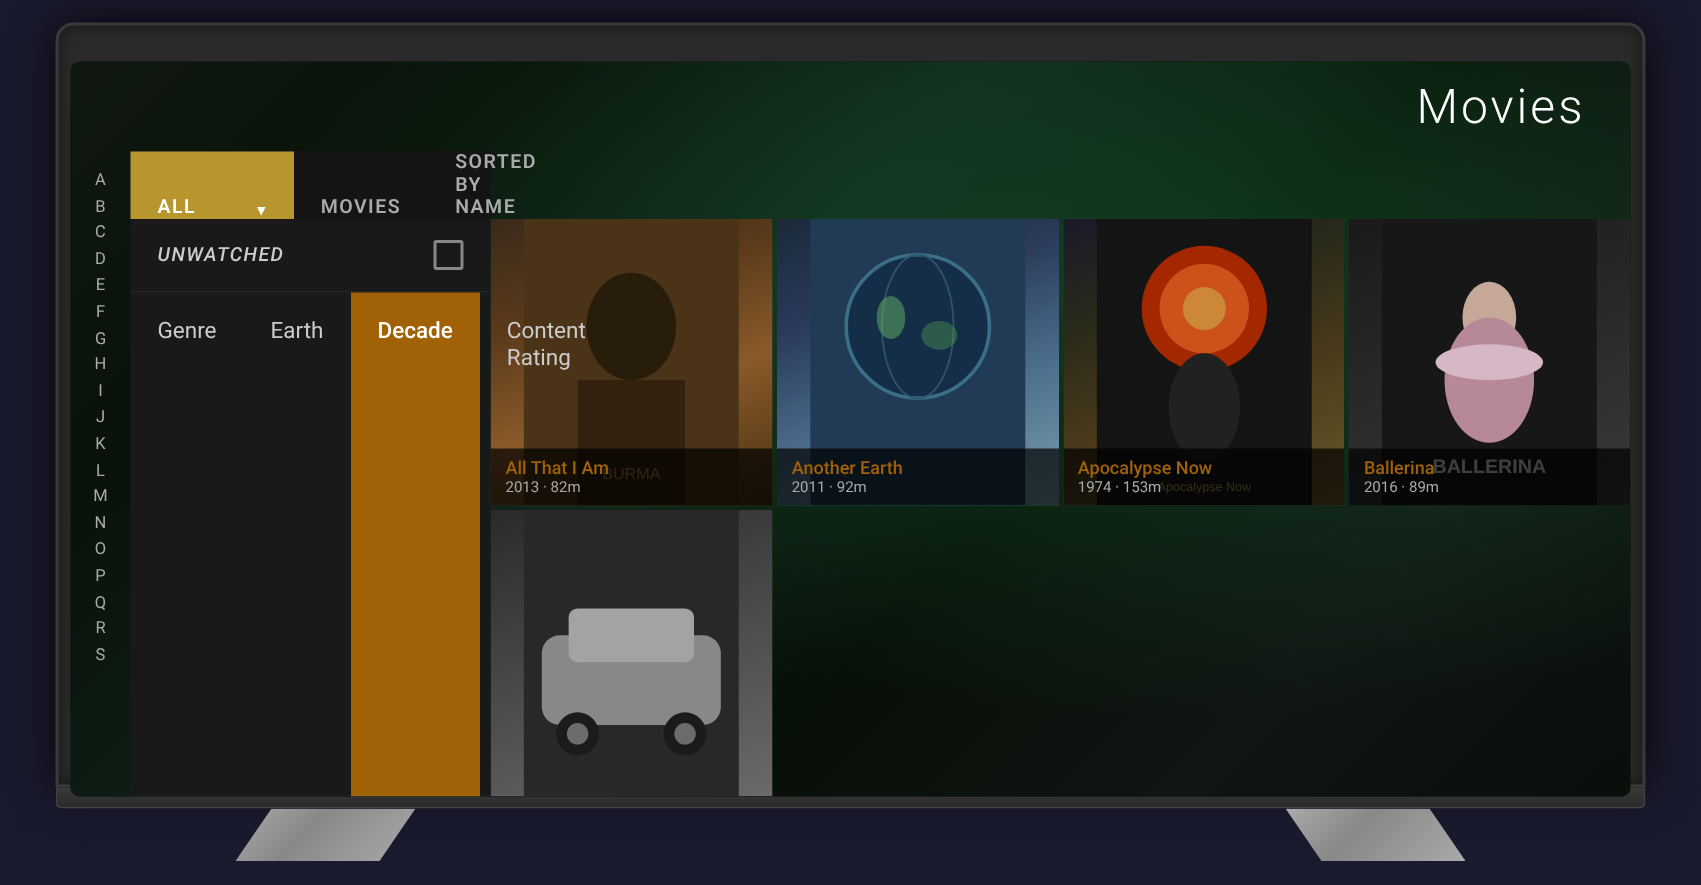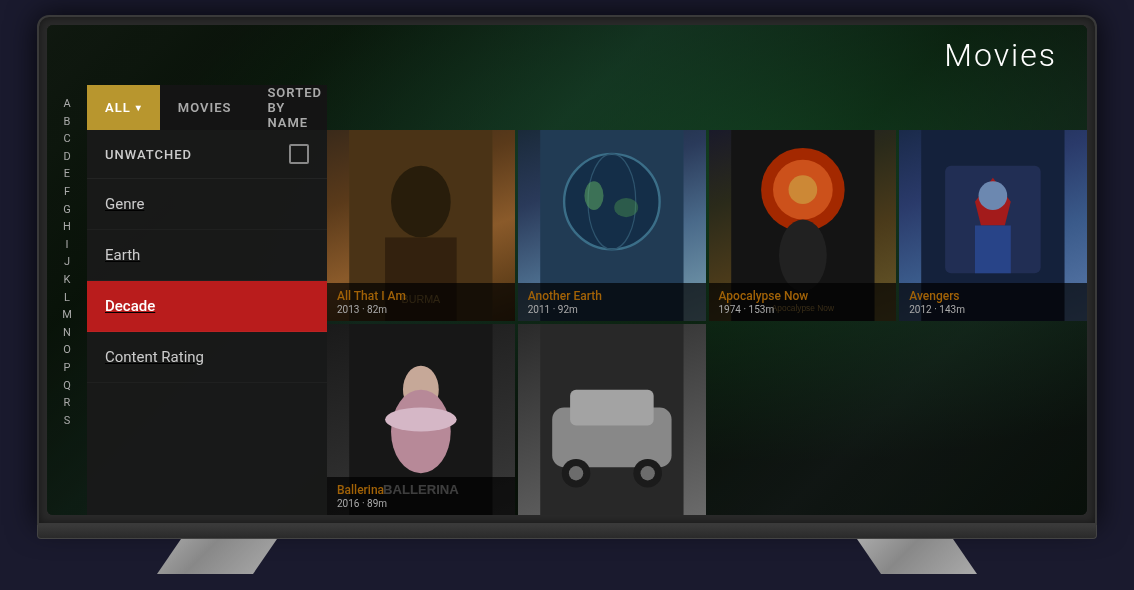--- a/index.html
+++ b/index.html
@@ -34,20 +34,21 @@
       border: 2px solid #3a3a3a;
     }
 
     .tv-screen {
       width: 100%;
       height: 100%;
       background: #111;
       border-radius: 6px;
       overflow: hidden;
       position: relative;
+      margin-top: 16px;
     }
 
     
     .tv-stand-base {
       width: 100%;
       display: flex;
       justify-content: space-between;
       padding: 0 120px;
       position: relative;
     }
@@ -160,31 +161,32 @@
       padding: 0 0 0 0;
       background: rgba(20, 20, 20, 0.98);
       height: 45px;
       flex-shrink: 0;
     }
 
     .tab-item {
       padding: 0 18px;
       height: 45px;
       display: flex;
-      align-items: center;
+      align-items: flex-end;
       color: #aaa;
       font-size: 13px;
       font-weight: 600;
       letter-spacing: 1px;
       cursor: pointer;
     }
 
     .tab-item.active {
       background: #b8962e;
       color: #fff;
+      gap: 36px;
     }
 
     .tab-item .dropdown-arrow {
       margin-left: 5px;
       font-size: 10px;
     }
 
     
     .unwatched-row {
       display: flex;
@@ -192,50 +194,50 @@
       justify-content: space-between;
       padding: 14px 18px;
       border-bottom: 1px solid rgba(255,255,255,0.05);
     }
 
     .unwatched-label {
       color: #ccc;
       font-size: 13px;
       font-weight: 500;
       letter-spacing: 1px;
+      font-style: italic;
     }
 
     .checkbox {
       width: 20px;
       height: 20px;
       border: 2px solid #888;
       background: transparent;
       border-radius: 2px;
       cursor: pointer;
     }
 
     
     .filter-menu {
       flex: 1;
       display: flex;
-      flex-direction: column;
-      text-decoration: underline;
+      flex-direction: row;
     }
 
     .filter-menu-item {
       padding: 16px 18px;
       color: #ccc;
       font-size: 15px;
       font-weight: 400;
       cursor: pointer;
       border-bottom: 1px solid rgba(255,255,255,0.03);
     }
 
     .filter-menu-item.active {
-      background: #b91c1c;
+      background: #a16207;
       color: #fff;
       font-weight: 500;
     }
 
     
     .movie-grid-area {
       position: absolute;
       left: 280px;
       top: 105px;
       right: 0;
@@ -401,38 +403,20 @@
                   <text x="60" y="152" text-anchor="middle" fill="rgba(255,200,100,0.7)" font-size="7" font-family="Arial">Apocalypse Now</text>
                 </svg>
               </div>
             </div>
             <div class="movie-info-bar">
               <div class="movie-title">Apocalypse Now</div>
               <div class="movie-meta">1974 · 153m</div>
             </div>
           </div>
 
-          <div class="movie-card">
-            <div class="movie-card-bg movie-avengers">
-              <div class="poster-figure">
-                <svg width="100%" height="100%" viewBox="0 0 120 160" xmlns="http://www.w3.org/2000/svg">
-                  <rect width="120" height="160" fill="#1a2a4a"></rect>
-                  <rect x="20" y="30" width="80" height="90" rx="5" fill="#2a3a6a"></rect>
-                  <polygon points="60,40 75,60 70,80 50,80 45,60" fill="#cc2222"></polygon>
-                  <rect x="45" y="80" width="30" height="40" fill="#3355aa"></rect>
-                  <circle cx="60" cy="55" r="12" fill="#88aadd"></circle>
-                  <rect x="0" y="0" width="120" height="160" fill="rgba(0,0,0,0.2)"></rect>
-                </svg>
-              </div>
-            </div>
-            <div class="movie-info-bar">
-              <div class="movie-title">Avengers</div>
-              <div class="movie-meta">2012 · 143m</div>
-            </div>
-          </div>
 
           <div class="movie-card">
             <div class="movie-card-bg movie-ballerina">
               <div class="poster-figure">
                 <svg width="100%" height="100%" viewBox="0 0 120 160" xmlns="http://www.w3.org/2000/svg">
                   <rect width="120" height="160" fill="#1a1a1a"></rect>
                   <ellipse cx="60" cy="55" rx="15" ry="20" fill="#ddbbaa"></ellipse>
                   <ellipse cx="60" cy="90" rx="25" ry="35" fill="#cc99aa"></ellipse>
                   <ellipse cx="60" cy="80" rx="30" ry="10" fill="#eeccdd"></ellipse>
                   <text x="60" y="142" text-anchor="middle" fill="rgba(255,255,255,0.9)" font-size="11" font-family="Arial" font-weight="bold">BALLERINA</text>

